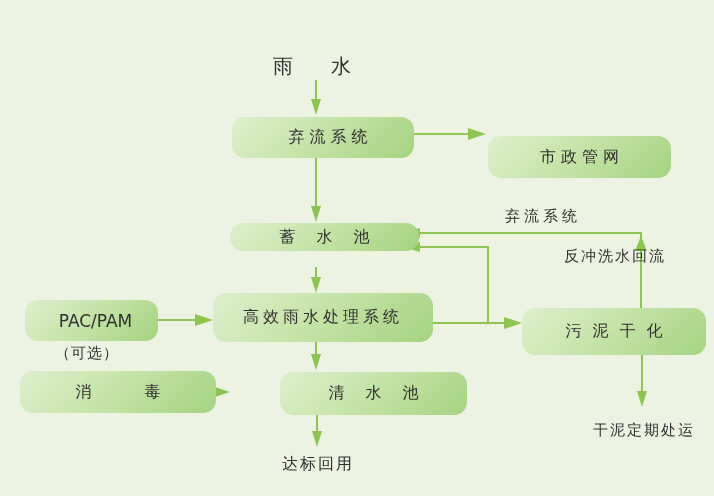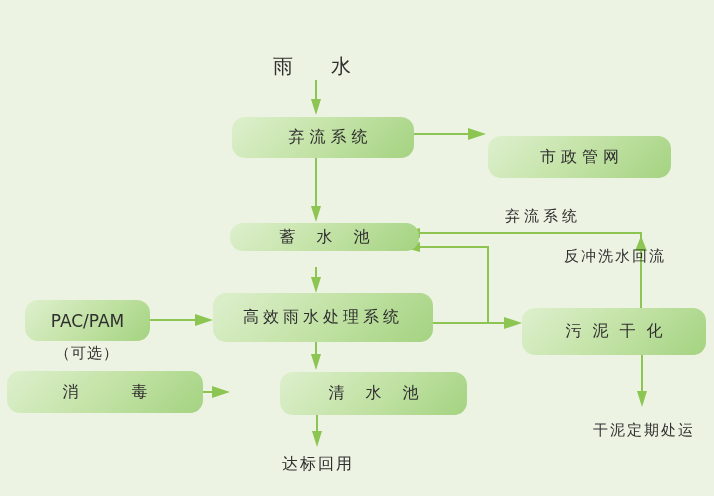--- a/index.html
+++ b/index.html
@@ -13,22 +13,22 @@
   
   .node {
     position:absolute; display:flex; align-items:center; justify-content:center;
     background:linear-gradient(135deg,#ddefcd 0%,#c6e4aa 45%,#a4d381 100%);
     border-radius:13px; font-size:16px; white-space:nowrap;
   }
   #node-diversion   { left:232px; top:117px; width:167px; height:41px; letter-spacing:5px;  padding-left:15px; }
   #node-municipal   { left:488px; top:136px; width:178px; height:42px; letter-spacing:5px;  padding-left:5px; }
   #node-storage     { left:230px; top:223px; width:168px; height:28px; letter-spacing:21px; padding-left:21px; }
   #node-treatment   { left:213px; top:293px; width:220px; height:49px; letter-spacing:4px;  padding-left:0; }
-  #node-pacpam      { left:25px;  top:300px; width:125px; height:41px; font-size:17px; }
-  #node-disinfect   { left:7px;   top:371px; width:143px; height:42px; letter-spacing:53px; padding-left:53px;text-align:right; }
+  #node-pacpam      { left:25px;  top:300px; width:125px; height:41px; font-size:17px;padding-left:8px; }
+  #node-disinfect   { left:20px;   top:371px; width:143px; height:42px; letter-spacing:53px; padding-left:53px;text-align:right; }
   #node-cleanwater  { left:232px; top:372px; width:166px; height:43px; letter-spacing:21px; padding-left:21px;margin-left:48px; }
   #node-sludge      { left:522px; top:308px; width:173px; height:47px; letter-spacing:11px; padding-left:11px;text-align:right; }
   
   .freetext { position:absolute; white-space:nowrap; }
   #t-rain      { left:273px; top:53px;  font-size:20px; letter-spacing:38px; }
   #t-optional  { left:55px;  top:344px; font-size:15px; letter-spacing:1px; }
   #t-filtrate  { left:505px; top:207px; font-size:15px; letter-spacing:4px; }
   #t-backwash  { left:524px; top:247px; font-size:15px; letter-spacing:2px;margin-left:40px; }
   #t-reuse     { left:282px; top:454px; font-size:16px; letter-spacing:2px; }
   #t-drysludge { left:593px; top:421px; font-size:15px; letter-spacing:2px; }

